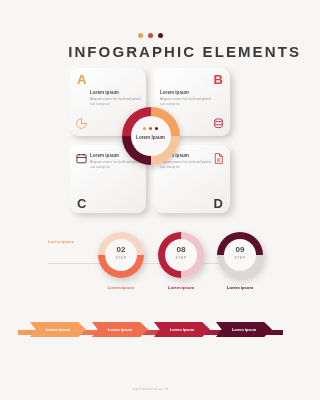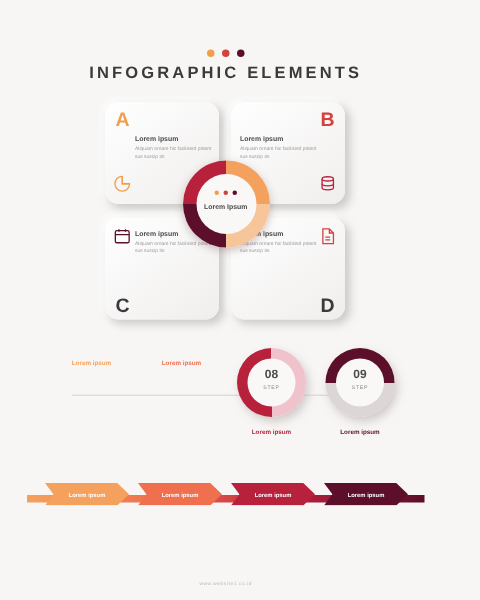--- a/index.html
+++ b/index.html
@@ -9,22 +9,22 @@
     font-family:"Liberation Sans", sans-serif;
     overflow:hidden;
     position:relative;
   }
   .page{position:absolute;inset:0;}
 
   
   .dots{position:absolute;top:33px;left:0;right:0;display:flex;justify-content:center;gap:5px;}
   .dots i{width:5px;height:5px;border-radius:50%;display:block;}
   .title{
-    position:absolute;top:43px;left:0;right:0;text-align:center;
-    font-size:11px;letter-spacing:2.1px;color:#3a3a3a;font-weight:700;
+    position:absolute;top:43px;left:0;right:0;text-align:right;
+    font-size:15px;letter-spacing:2.1px;color:#3a3a3a;font-weight:700;
   }
 
   
   .quad{position:absolute;left:70px;top:68px;width:160px;height:145px;}
   .card{
     position:absolute;width:76px;height:68px;border-radius:9px;
     background:linear-gradient(145deg,#ffffff,#f0eeed);
     box-shadow:3px 3px 6px rgba(170,165,160,.55), -2px -2px 5px rgba(255,255,255,.9);
   }
   .card.tl{left:0;top:0;}
@@ -189,20 +189,24 @@
   </div>
 
   <div class="steps">
     <div class="stepline"></div>
 
     <div class="step" style="left:0">
       <div class="cap" style="color:#f4a15d">Lorem ipsum</div>
     </div>
 
     <div class="step" style="left:60px">
+      <div class="sc" style="background:conic-gradient(from 90deg,#ef6f4e 0deg 180deg,#f9d5c6 180deg 360deg)">
+        <div class="num" style="color:#4a4a4a">02</div>
+        <div class="stp">STEP</div>
+      </div>
       <div class="cap" style="color:#ef6f4e">Lorem ipsum</div>
     </div>
 
     <div class="step" style="left:120px">
       <div class="sc" style="background:conic-gradient(from 180deg,#b8213c 0deg 180deg,#f0c3cc 180deg 360deg)">
         <div class="num" style="color:#4a4a4a">08</div>
         <div class="stp">STEP</div>
       </div>
       <div class="cap" style="color:#b8213c">Lorem ipsum</div>
     </div>

